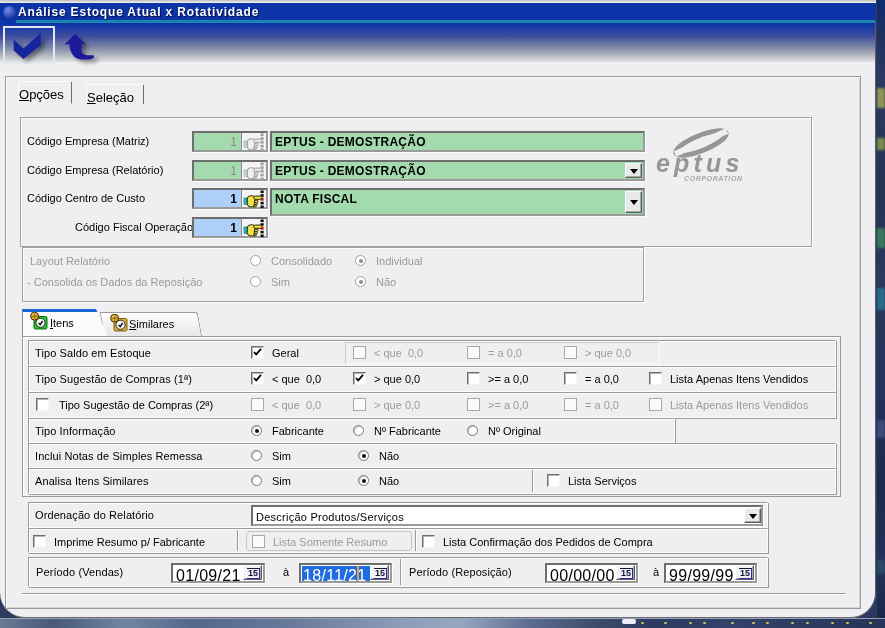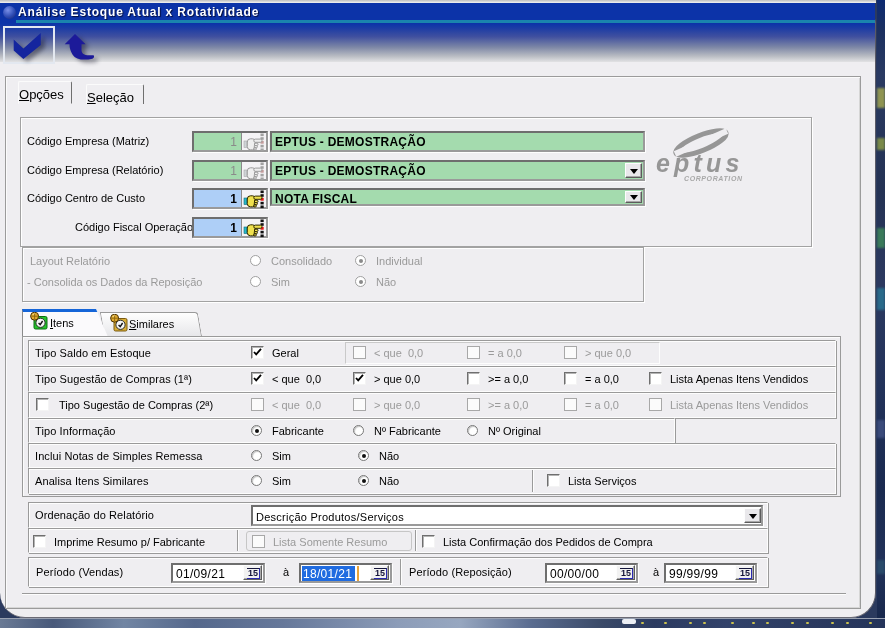--- a/index.html
+++ b/index.html
@@ -49,21 +49,21 @@
 .ctl { position:absolute; height:15px; }
 .ctl .t { position:absolute; left:21px; top:1px; white-space:nowrap; }
 
 
 .itab-active { position:absolute; background:#fbfafc; border-top:3px solid #1565d8; border-left:1px solid #8a8a8a; clip-path:polygon(0 0, 74px 0, 86px 100%, 0 100%); }
 .itab-inactive { position:absolute; background:linear-gradient(#fefefe,#e6e6e9); border:1px solid #9a9a9a; border-bottom:none; transform:skewX(10deg); border-top-right-radius:3px; }
 .itabpane { position:absolute; background:#efeef1; border:1px solid #9a9a9a; box-shadow:inset 1px 1px 0 #fcfcfc; }
 
 
 .datebox { position:absolute; background:#fff; border:2px solid; border-color:#6e6e6e #9a9a9a #9a9a9a #6e6e6e; box-shadow:1px 1px 0 rgba(255,255,255,0.9); }
-.dtext { position:absolute; left:3px; top:2px; font-size:12px; letter-spacing:0.3px; }
+.dtext { position:absolute; left:3px; top:2px; font-size:16px; letter-spacing:0.3px; }
 .calbtn { position:absolute; right:1px; top:0px; width:19px; height:15px; background:#f2f2f2; border:1px solid; border-color:#fdfdfd #5c5c5c #5c5c5c #fdfdfd; box-shadow:inset -1px -1px 0 #aaa; }
 .calbtn span { position:absolute; left:3px; top:2px; font-weight:bold; font-size:9px; color:#14143a; border-top:1px solid #14143a; border-bottom:1px solid #2a2ab0; border-right:1px solid #2a2ab0; padding:0 1px; line-height:9px; }
 
 
 .deskright { position:absolute; left:877px; top:0; width:8px; height:628px;
   background:linear-gradient(180deg,#0c2a72 0%,#1c3060 5%,#2a3a62 12%,#243254 30%,#2c3960 45%,#22325a 62%,#1a2a50 78%,#22325a 90%,#16264a 100%); }
 .spk { position:absolute; left:877px; width:8px; filter:blur(1px); }
 .deskbottom { position:absolute; left:0; top:618px; width:885px; height:10px; border-top:1px solid #9aa2b2;
   background:linear-gradient(90deg,#6a7a95 0%,#48597a 6%,#7185a3 14%,#55688c 22%,#66789a 32%,#8c9cb8 45%,#97a7c0 52%,#5a6c90 60%,#3a4a68 68%,#2b3a60 74%,#32426a 82%,#2b3a60 92%,#24345a 100%); }
 .dot { position:absolute; width:3px; height:2px; top:622px; background:#ccc34e; border-radius:1px; }
@@ -161,21 +161,21 @@
 <g stroke="#2e2800" stroke-width="1" fill="#f0e14e" stroke-linejoin="round">
 <rect x="4.3" y="5.8" width="8.4" height="11" rx="3.2"></rect>
 <rect x="10.8" y="6.1" width="8.2" height="3.2" rx="1.6"></rect>
 <path d="M11.5 10.2 h2.4 a1.15 1.15 0 0 1 0 2.3 h-2.4 Z"></path>
 <path d="M11.3 12.6 h2 a1.1 1.1 0 0 1 0 2.2 h-2 Z"></path>
 <path d="M10.8 14.9 h1.6 a1 1 0 0 1 0 2 h-1.6 Z"></path>
 </g>
 </svg>
       </div>
   </div>
-  <div class="fld" style="left:270px; top:188px; width:375px; height:18px;">
+  <div class="fld" style="left:270px; top:188px; width:375px; height:28px;">
     <div class="fldtext">NOTA FISCAL</div>
     <div class="combo-arrow"></div>
   </div>
 
   <div class="fld blue" style="left:192px; top:217px; width:76px; height:21px;">
     <div class="numtext">1</div>
     <div class="lkbtn">
         <svg width="23" height="19" viewBox="0 0 23 19" style="position:absolute;left:1px;top:0;">
 <rect x="17.5" y="0.5" width="3.2" height="2.6" fill="#111"></rect>
 <rect x="17.5" y="4.2" width="3.2" height="2.6" fill="#111"></rect>
@@ -398,21 +398,21 @@
   <div class="rowbox" style="left:28px; top:557px; width:740px; height:30px;">
     <div class="lbl" style="left:7px;">Período (Vendas)</div>
     <div class="datebox" style="left:142px; top:5px; width:94px; height:20px;">
       <div class="dtext">01/09/21</div>
       <div class="calbtn">
           <span>15</span>
         </div>
     </div>
     <div class="lbl" style="left:254px;">à</div>
     <div class="datebox" style="left:270px; top:5px; width:93px; height:20px;">
-      <div class="dtext" style="background:#1f6be0; color:#fff; padding:1px 3px 0 1px; left:1px; top:1px; height:15px;">18/01/21</div>
+      <div class="dtext" style="background:#1f6be0; color:#fff; padding:1px 3px 0 1px; left:1px; top:1px; height:15px;">18/11/21</div>
         <div style="position:absolute; left:56px; top:1px; width:2px; height:15px; background:#e8a33a;"></div>
       <div class="calbtn">
           <span>15</span>
         </div>
     </div>
     <div class="sep" style="left:371px;"></div>
     <div class="lbl" style="left:380px;">Período (Reposição)</div>
     <div class="datebox" style="left:516px; top:5px; width:93px; height:20px;">
       <div class="dtext">00/00/00</div>
       <div class="calbtn">

